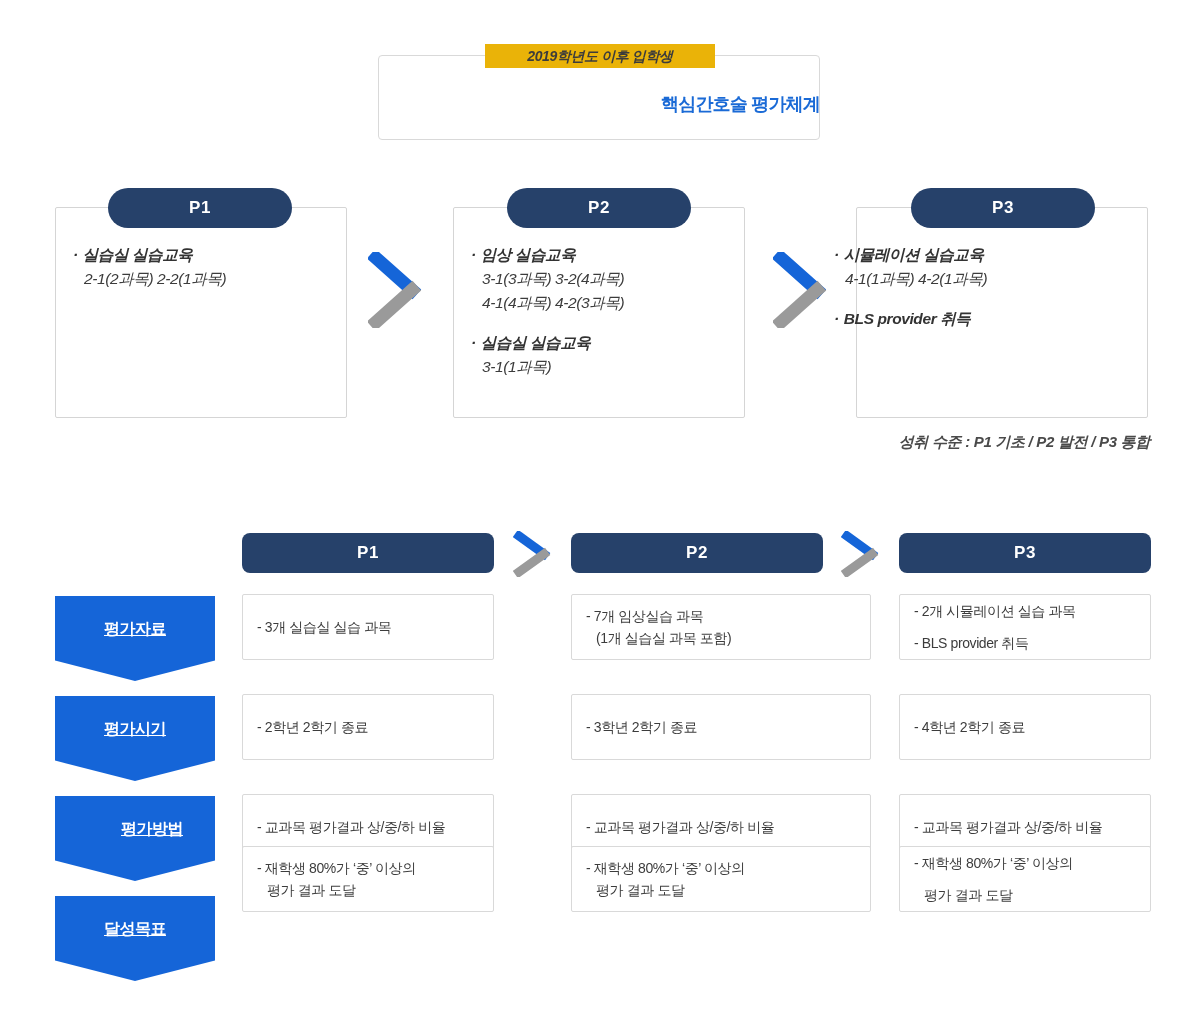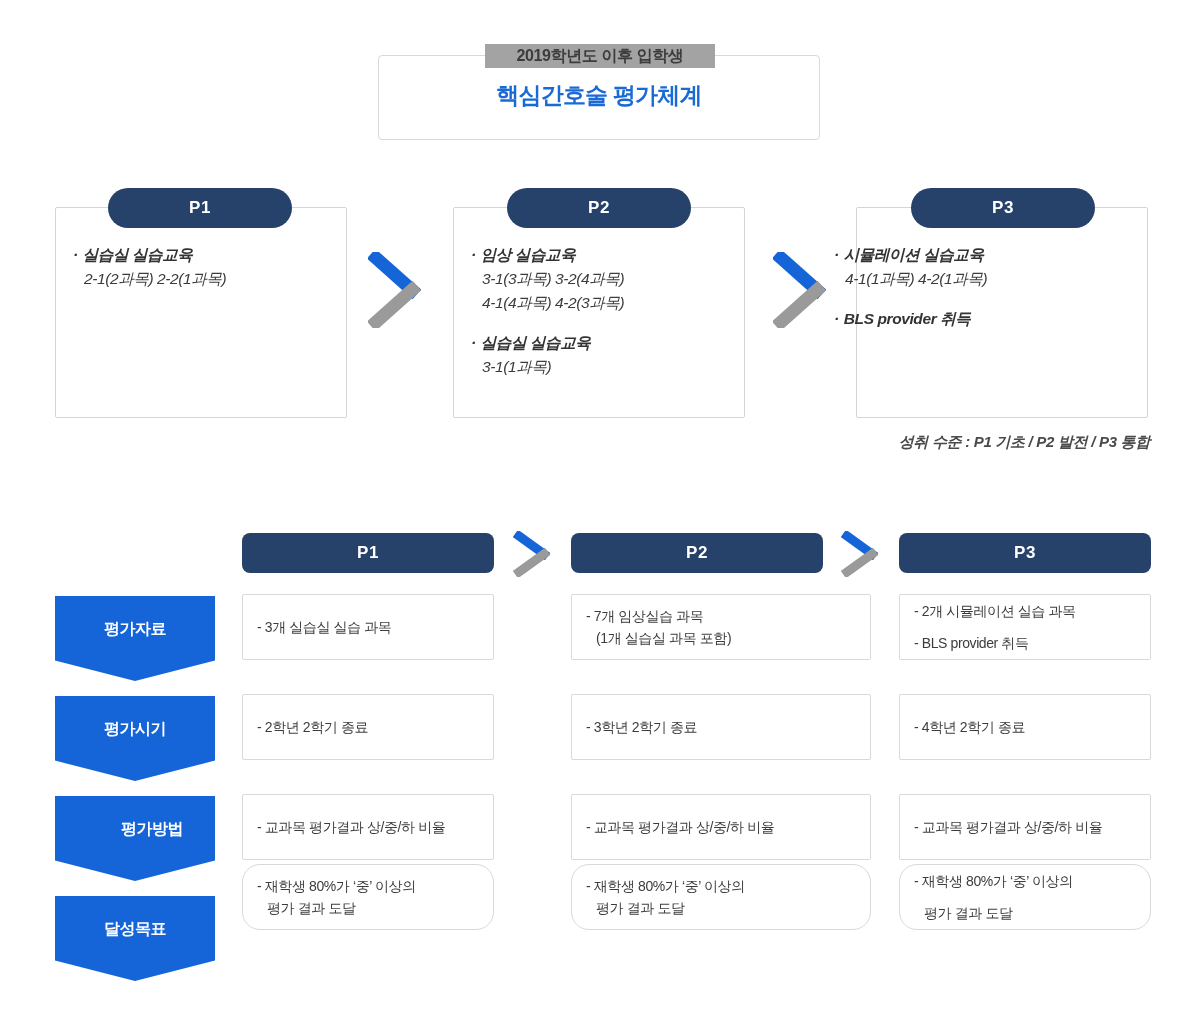--- a/index.html
+++ b/index.html
@@ -27,34 +27,35 @@
     width: 442px;
     height: 85px;
     border: 1px solid #d9d9d9;
     border-radius: 4px;
   }
   #title-legend {
     left: 485px;
     top: 44px;
     width: 230px;
     height: 24px;
-    background: #a3a3a3;
+    background: #eab308;
     text-align: center;
-    font-size: 16px;
+    font-size: 14px;
     font-weight: bold;
     color: #3c3c3c;
     line-height: 24px;
     letter-spacing: -0.4px;
+    font-style: italic;
   }
   #title-main {
     left: 378px;
-    top: 80px;
+    top: 92px;
     width: 442px;
-    text-align: center;
-    font-size: 23px;
+    text-align: right;
+    font-size: 18px;
     font-weight: bold;
     color: #1a6ad6;
     letter-spacing: -0.8px;
   }
 
   
   .phase-box {
     border: 1px solid #d5d5d5;
     background: #fff;
     border-radius: 2px;
@@ -153,20 +154,21 @@
     color: #ffffff;
     font-size: 16px;
     font-weight: bold;
     text-align: center;
     letter-spacing: -0.5px;
     clip-path: polygon(0 0, 100% 0, 100% 76%, 50% 100%, 0 76%);
   }
   .row-label-text {
     display: block;
     padding-top: 23px;
+    text-decoration: underline;
   }
   #row-label-0 { top: 596px; }
   #row-label-1 { top: 696px; }
   #row-label-2 { top: 796px; padding-left: 34px; }
   #row-label-3 { top: 896px; }
 
   
   .matrix-cell {
     border: 1px solid #d9d9d9;
     background: #fff;
@@ -184,21 +186,21 @@
   .matrix-cell .cell-line { white-space: nowrap; }
   .matrix-cell .cell-line.indent { padding-left: 10px; }
 
   .col-0 { left: 242px; width: 252px; }
   .col-1 { left: 571px; width: 300px; justify-content: center; }
   .col-2 { left: 899px; width: 252px; gap: 10px; }
 
   .row-0 { top: 594px; }
   .row-1 { top: 694px; }
   .row-2 { top: 794px; }
-  .row-3 { top: 864px; border-radius: 18px; }
+  .row-3 { top: 846px; }
 </style>
 </head>
 <body>
 
 <div class="abs" id="title-block"></div>
 <div class="abs" id="title-legend">2019학년도 이후 입학생</div>
 <div class="abs" id="title-main">핵심간호술 평가체계</div>
 
 <div class="abs phase-box" id="phase-box-0"></div>
 <div class="abs phase-box" id="phase-box-1"></div>

